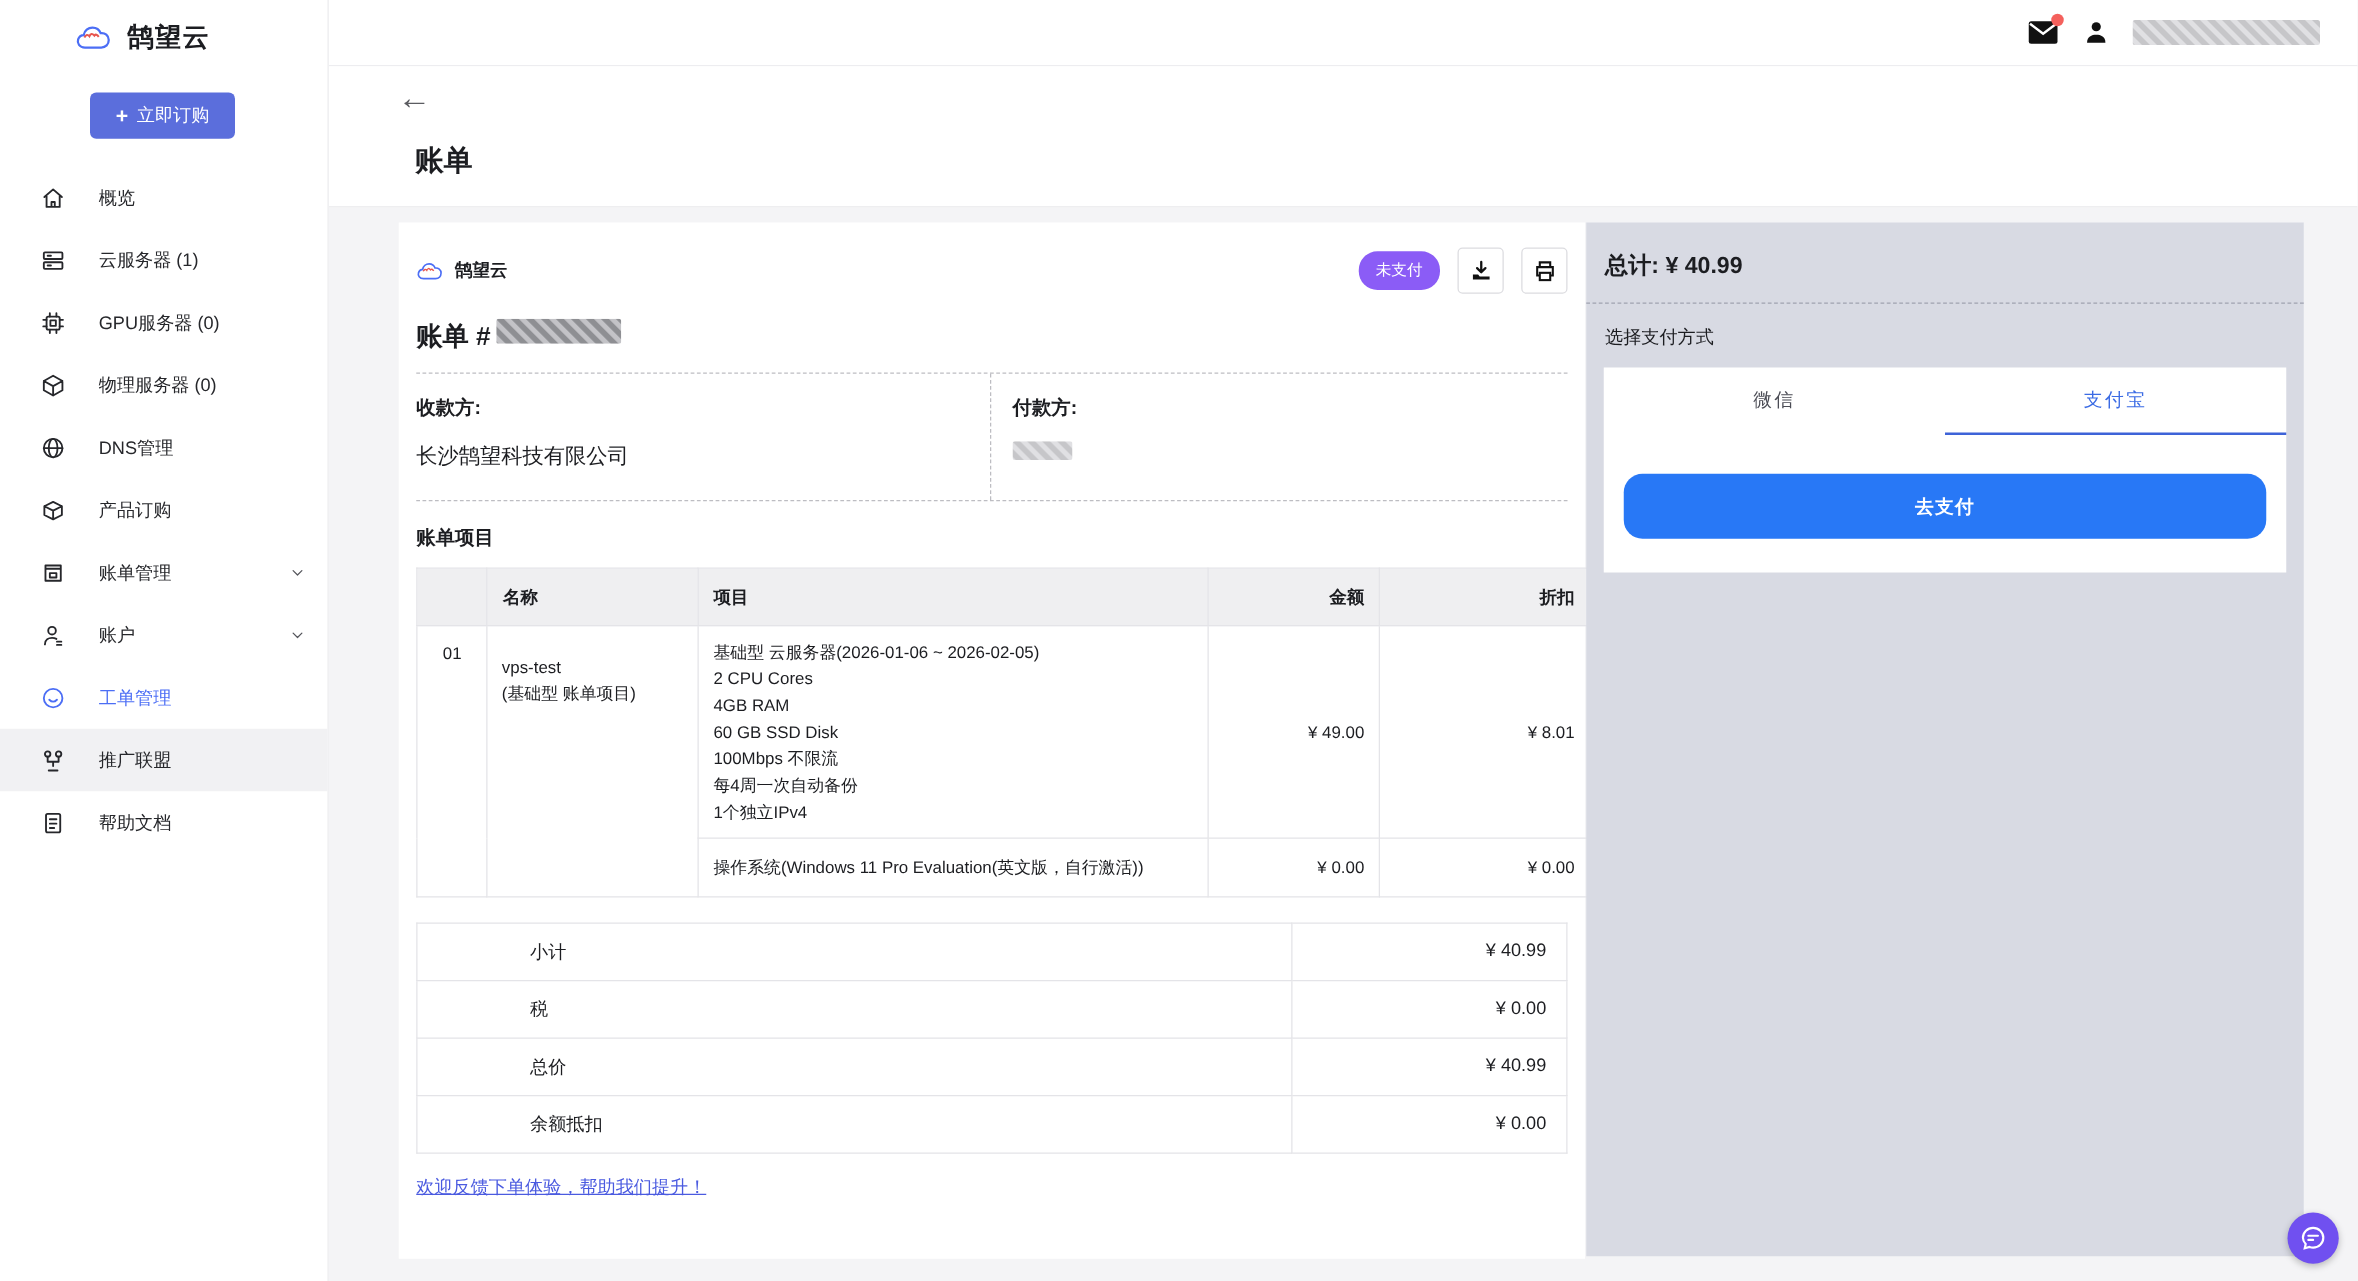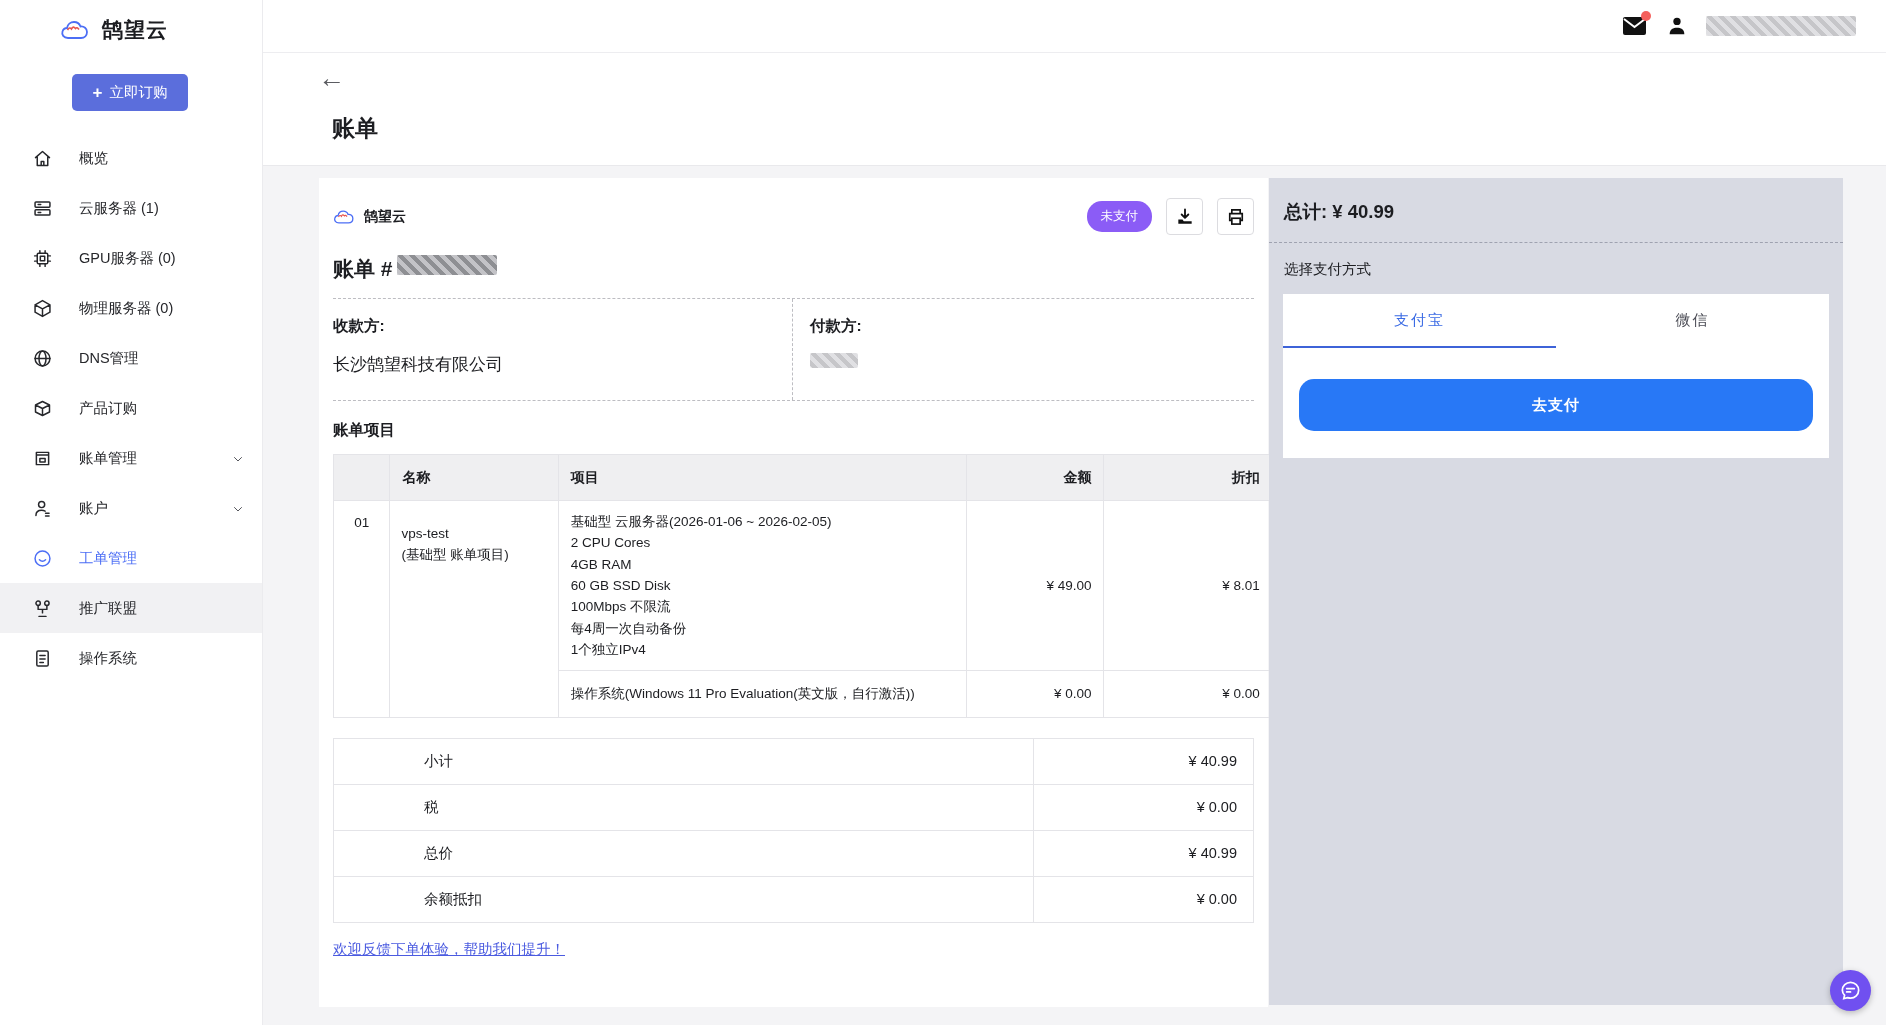--- a/index.html
+++ b/index.html
@@ -229,21 +229,21 @@
       </span>
       <span class="nlabel">推广联盟</span>
     </div>
     <div class="nav-item">
       <span class="nico">
         <svg width="21" height="21" viewBox="0 0 24 24">
             <rect x="5.5" y="3.5" width="13" height="17" rx="1.5"></rect>
             <path d="M9 8.5 h6 M9 12.5 h6 M9 16.5 h4"></path>
           </svg>
       </span>
-      <span class="nlabel">操作系统</span>
+      <span class="nlabel">帮助文档</span>
     </div>
   </div>
 </div>
 
 <div class="topbar">
   <span class="mail-wrap">
     <svg width="26" height="22" viewBox="0 0 26 22">
       <rect x="1" y="2" width="23" height="18" rx="2" fill="#111"></rect>
       <path d="M2 4 L12.5 12 L23 4" stroke="#fff" stroke-width="2" fill="none"></path>
     </svg>
@@ -381,22 +381,22 @@
 
     <a class="feedback">欢迎反馈下单体验，帮助我们提升！</a>
   </div>
 
   <div class="paypanel">
     <div class="pay-total">总计: ¥ 40.99</div>
     <div class="pay-divider"></div>
     <div class="pay-choose">选择支付方式</div>
     <div class="methods">
       <div class="tabs">
+        <div class="tab">微信</div>
         <div class="tab active">支付宝</div>
-        <div class="tab">微信</div>
       </div>
       <button class="pay-btn">去支付</button>
     </div>
   </div>
 
   <div class="chat-fab">
     <svg width="23" height="23" viewBox="0 0 24 24">
       <path d="M12 3.5 C16.7 3.5 20.5 7.1 20.5 11.7 C20.5 16.3 16.7 19.9 12 19.9 C10.9 19.9 9.9 19.7 9 19.4 L5 20.5 L5.8 16.9 C4.3 15.4 3.5 13.6 3.5 11.7 C3.5 7.1 7.3 3.5 12 3.5 Z" fill="none" stroke="#fff" stroke-width="1.8"></path>
       <path d="M8 10 h8 M8 13.5 h4" stroke="#fff" stroke-width="1.8" stroke-linecap="round"></path>
     </svg>

